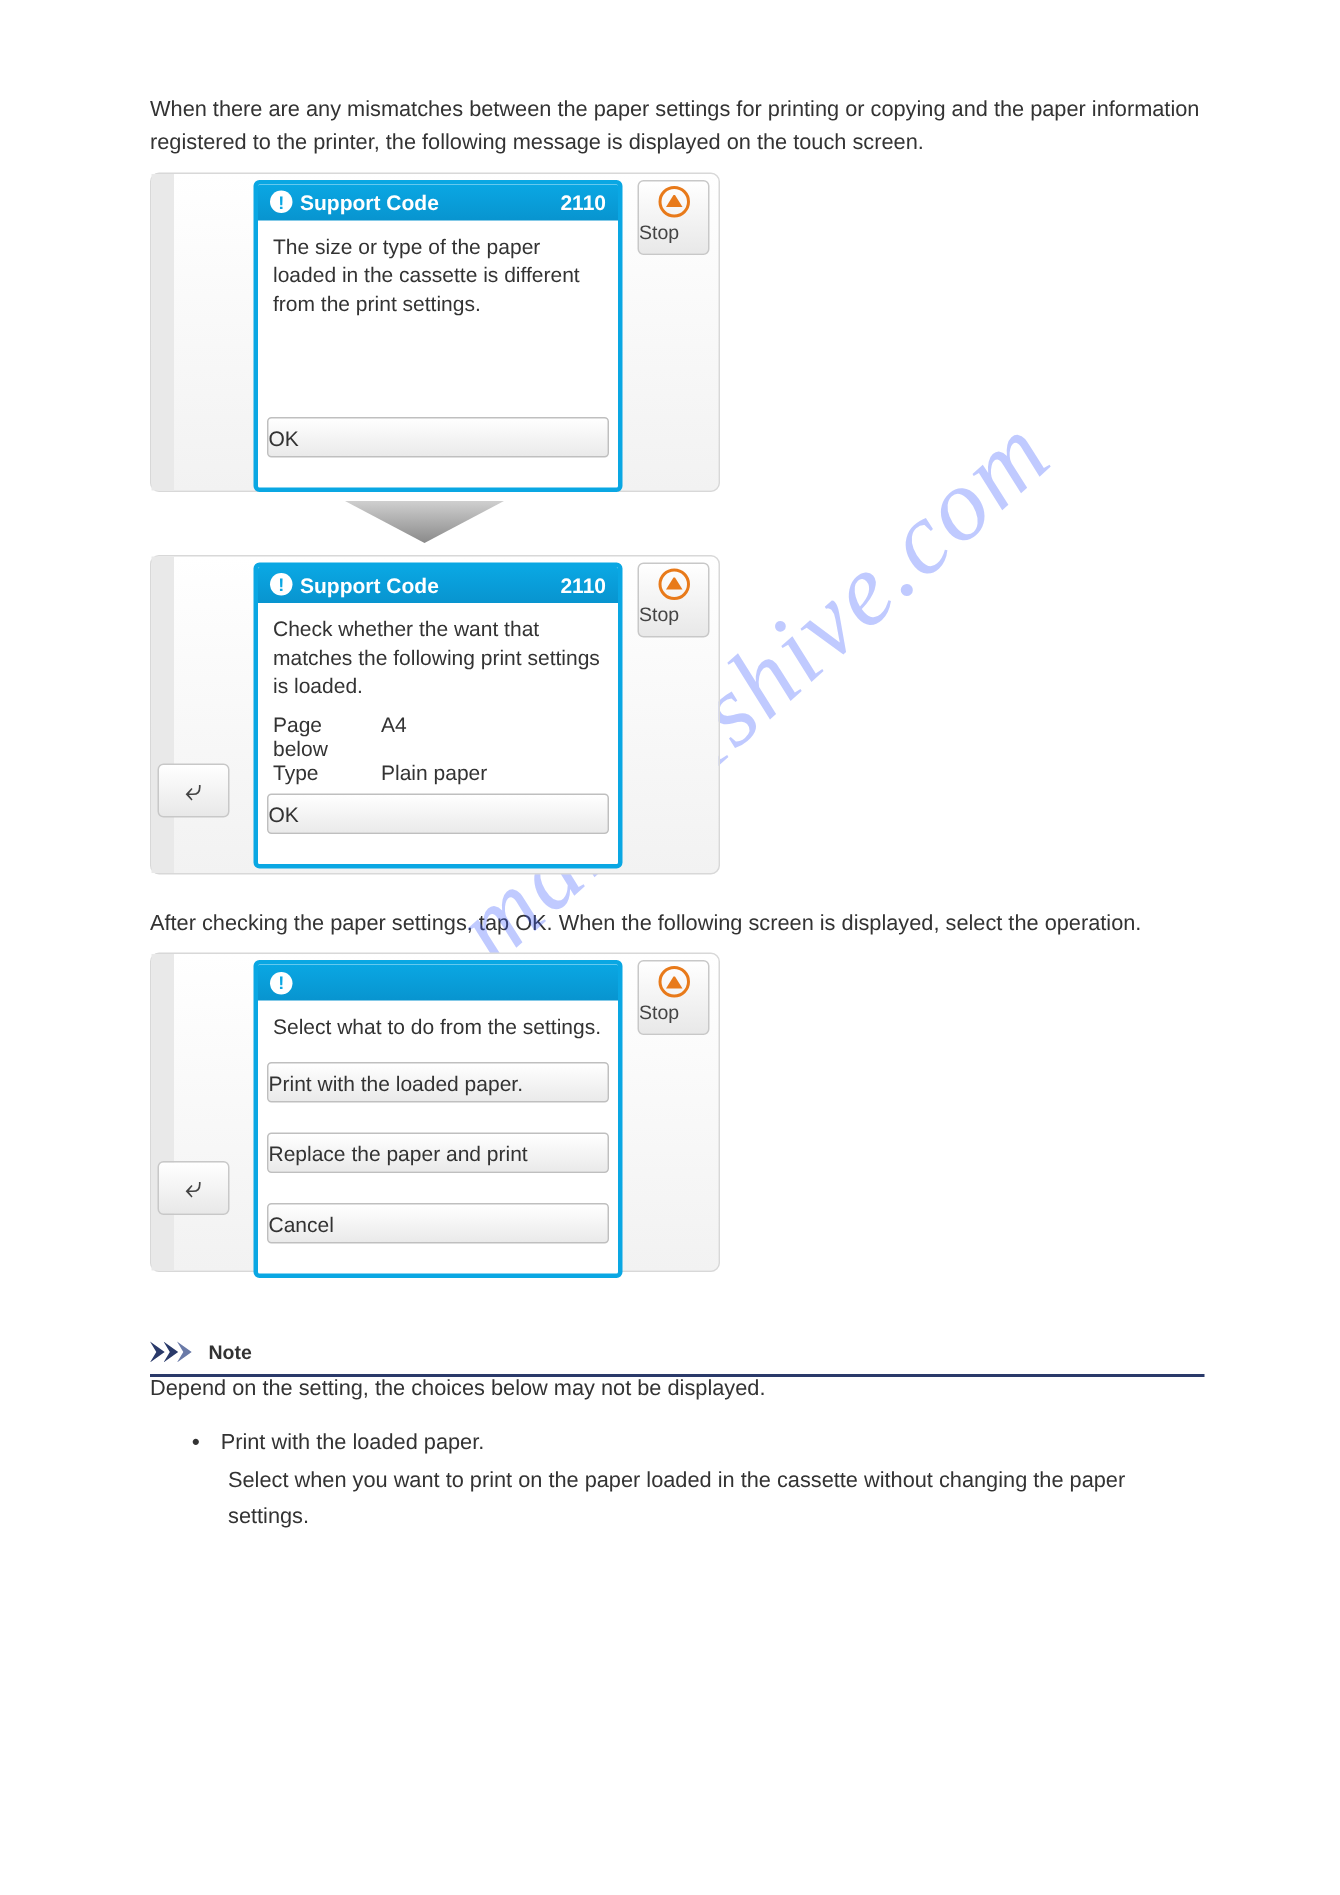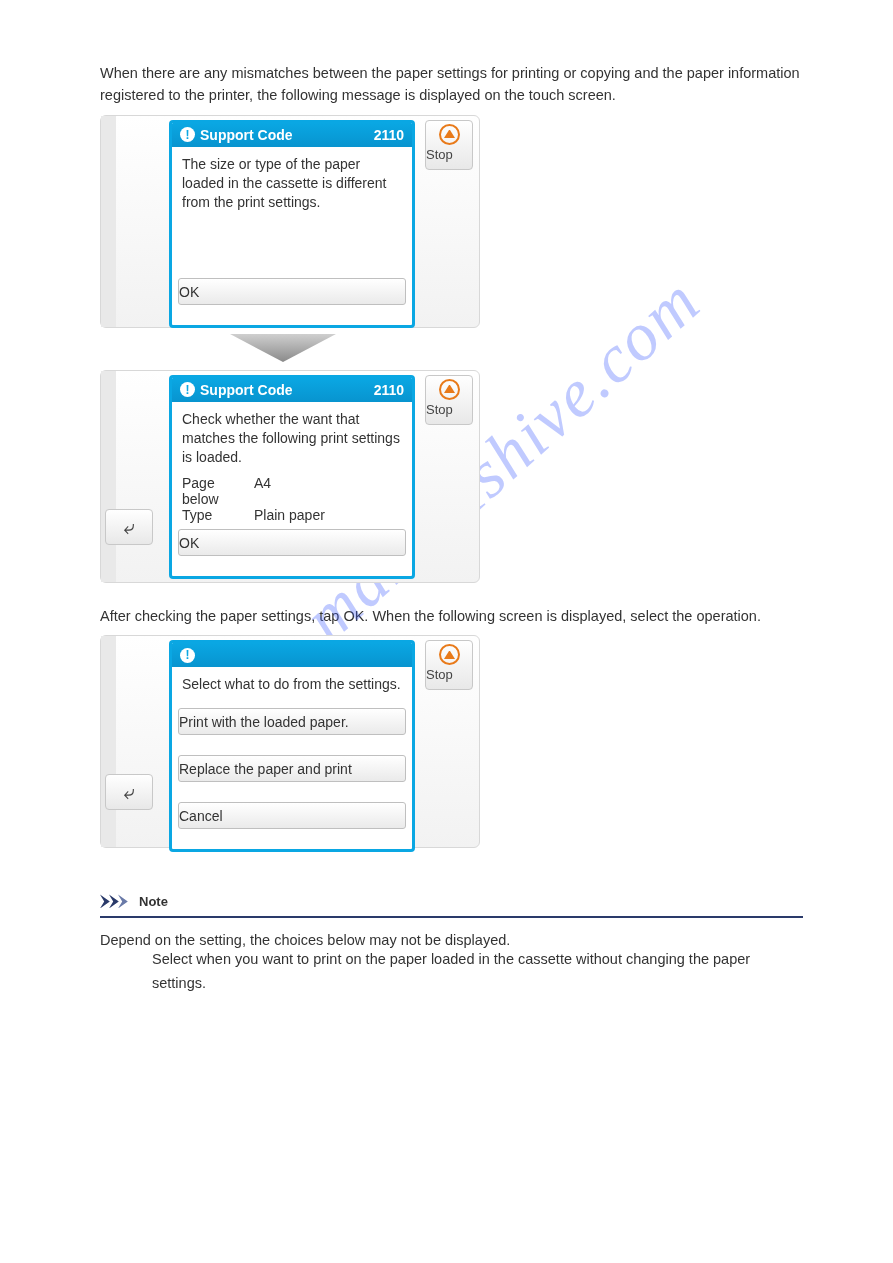--- a/index.html
+++ b/index.html
@@ -155,21 +155,21 @@
     clip-path: polygon(0 0, 70% 50%, 0 100%, 30% 50%);
     margin-right: -5px;
   }
   .note-chev.light { background: #6a7aa8; }
   .note-label {
     font-size: 13px; font-weight: bold; margin-left: 12px; color: #333;
   }
   .note-rule {
     height: 2px; background: #2a3a6a; margin-top: 4px;
   }
-  .note-body { font-size: 14.5px; margin-top: 14px; }
+  .note-body { font-size: 14.5px; margin-top: 0; }
   .page-num {
     text-align: center;
     font-size: 14px;
     margin-top: 180px;
     color: #333;
   }
   .watermark {
     position: absolute;
     left: 250px; top: 420px;
     font-size: 68px;
@@ -273,16 +273,20 @@
     <div class="note-chevrons">
       <div class="note-chev"></div>
         <div class="note-chev"></div>
         <div class="note-chev light"></div>
       <span class="note-label">Note</span>
     </div>
     <div class="note-rule"></div>
     <p class="note-body">Depend on the setting, the choices below may not be displayed.</p>
   </div>
 
+  <p class="sub-bullet">
+    <span class="dot">•</span>
+    <span>Print with the loaded paper.</span>
+  </p>
   <p class="sub-body">Select when you want to print on the paper loaded in the cassette without changing the paper settings.</p>
 
 
 </div>
 
 </body></html>

